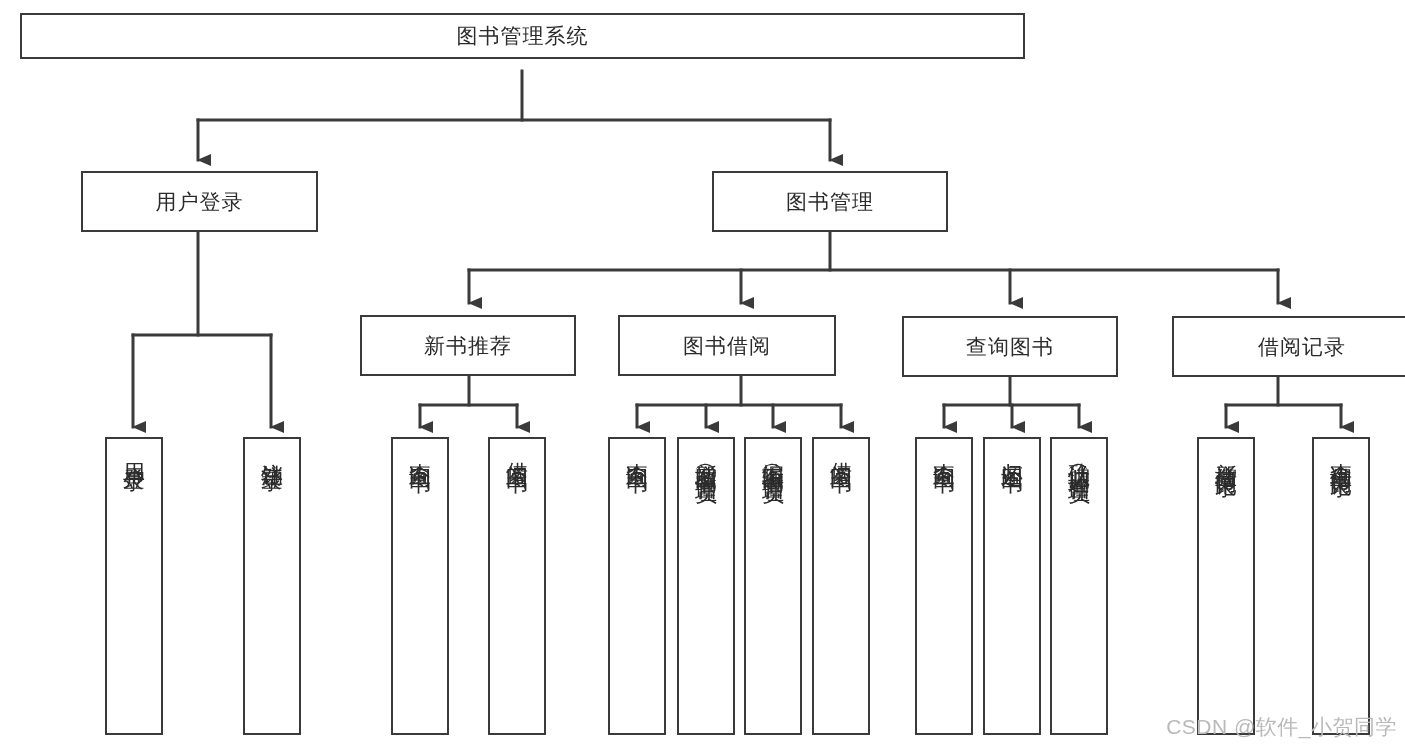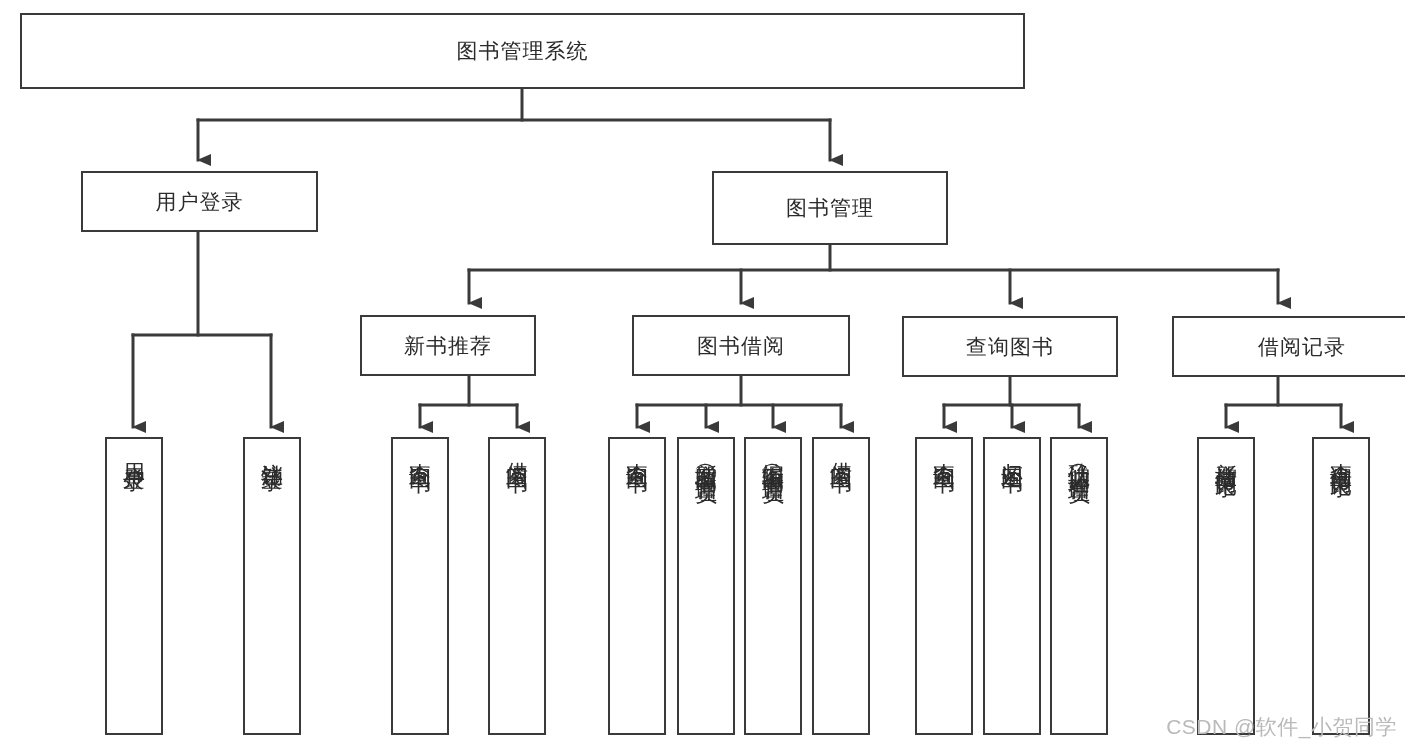--- a/index.html
+++ b/index.html
@@ -119,35 +119,35 @@
       <path d="M1012,405 L1012,427" marker-end="url(#arrow)"></path>
       <path d="M1079,405 L1079,427" marker-end="url(#arrow)"></path>
 
       <path d="M1278,377 L1278,405"></path>
       <path d="M1226,405 L1341,405"></path>
       <path d="M1226,405 L1226,427" marker-end="url(#arrow)"></path>
       <path d="M1341,405 L1341,427" marker-end="url(#arrow)"></path>
     </g>
   </svg>
 
-  <div class="node horiz" style="left:20px; top:13px; width:1005px; height:76px;">
+  <div class="node horiz" style="left:20px; top:13px; width:1005px; height:46px;">
     <span class="lbl">图书管理系统</span>
   </div>
 
   <div class="node horiz" style="left:81px; top:171px; width:237px; height:61px;">
     <span class="lbl">用户登录</span>
   </div>
-  <div class="node horiz" style="left:712px; top:171px; width:236px; height:74px;">
+  <div class="node horiz" style="left:712px; top:171px; width:236px; height:61px;">
     <span class="lbl">图书管理</span>
   </div>
 
-  <div class="node horiz" style="left:360px; top:315px; width:176px; height:61px;">
+  <div class="node horiz" style="left:360px; top:315px; width:216px; height:61px;">
     <span class="lbl">新书推荐</span>
   </div>
-  <div class="node horiz" style="left:632px; top:315px; width:218px; height:61px;">
+  <div class="node horiz" style="left:618px; top:315px; width:218px; height:61px;">
     <span class="lbl">图书借阅</span>
   </div>
   <div class="node horiz" style="left:902px; top:316px; width:216px; height:61px;">
     <span class="lbl">查询图书</span>
   </div>
   <div class="node horiz" style="left:1172px; top:316px; width:260px; height:61px;">
     <span class="lbl">借阅记录</span>
   </div>
 
   <div class="node vert" style="left:105px; top:437px; width:58px; height:298px;">

